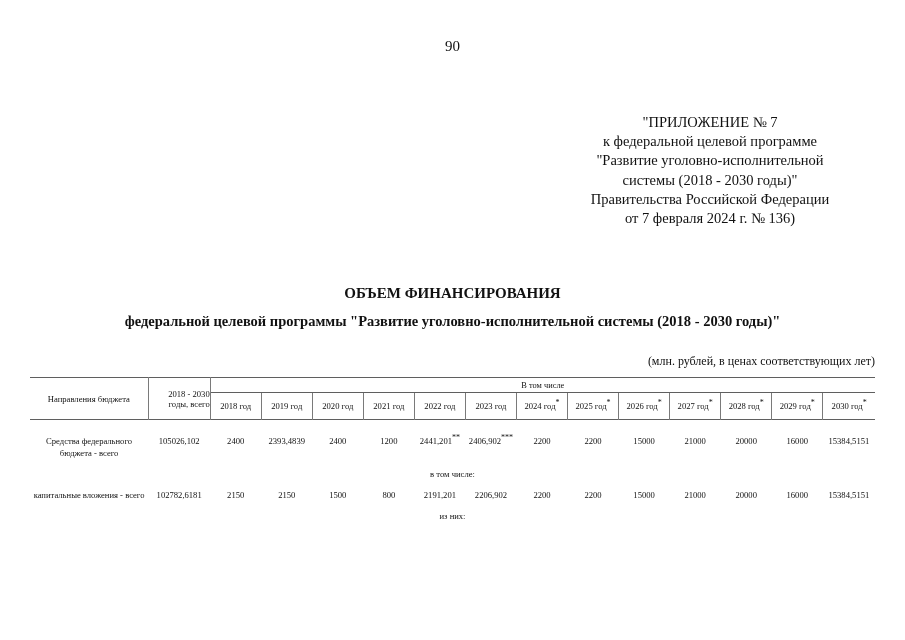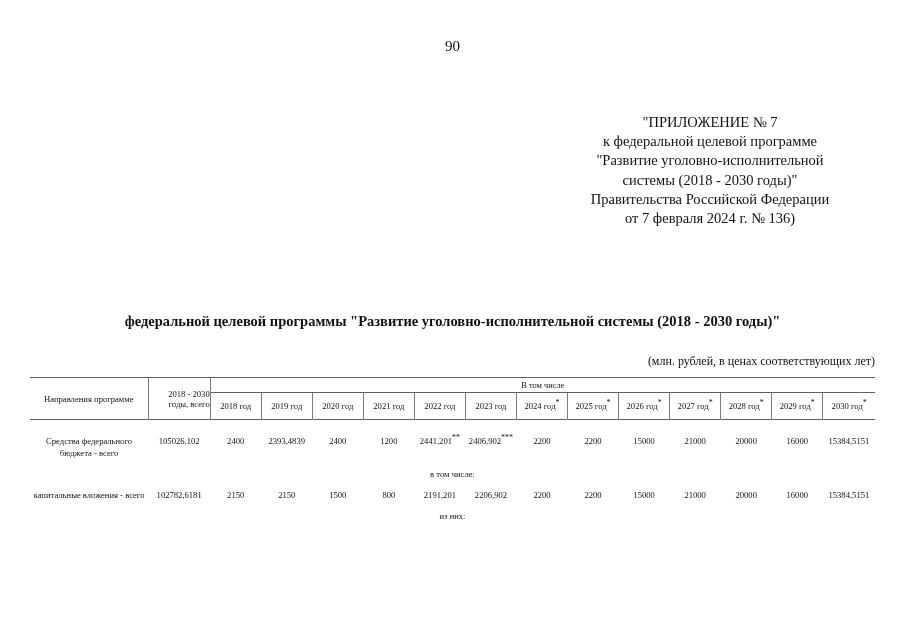--- a/index.html
+++ b/index.html
@@ -167,20 +167,21 @@
 
   <div class="appendix-block">
     <div class="line">"ПРИЛОЖЕНИЕ № 7</div>
     <div class="line">к федеральной целевой программе</div>
     <div class="line">"Развитие уголовно-исполнительной</div>
     <div class="line">системы (2018 - 2030 годы)"</div>
     <div class="line">Правительства Российской Федерации</div>
     <div class="line">от 7 февраля 2024 г. № 136)</div>
   </div>
 
+  <div class="doc-title">ОБЪЕМ ФИНАНСИРОВАНИЯ</div>
   <div class="doc-subtitle">федеральной целевой программы "Развитие уголовно-исполнительной системы (2018 - 2030 годы)"</div>
 
   <div class="units-note">(млн. рублей, в ценах соответствующих лет)</div>
 
   <table class="fin-table">
     <colgroup>
       <col style="width:118px">
       <col style="width:62px">
       <col style="width:51px">
       <col style="width:51px">
@@ -191,21 +192,21 @@
       <col style="width:51px">
       <col style="width:51px">
       <col style="width:51px">
       <col style="width:51px">
       <col style="width:51px">
       <col style="width:51px">
       <col style="width:52px">
     </colgroup>
     <tbody>
       <tr>
-        <td class="t-top-line hdr-dir vline-r" rowspan="2">Направления программе</td>
+        <td class="t-top-line hdr-dir vline-r" rowspan="2">Направления бюджета</td>
         <td class="t-top-line hdr-total vline-r" rowspan="2">2018 - 2030 годы, всего</td>
         <td class="t-top-line t-bot-line hdr-vtch" colspan="13">В том числе</td>
       </tr>
       <tr>
         <td class="hdr-year vline-r"><span>2018 год</span><span class="sup-star"></span></td>
         <td class="hdr-year vline-r"><span>2019 год</span><span class="sup-star"></span></td>
         <td class="hdr-year vline-r"><span>2020 год</span><span class="sup-star"></span></td>
         <td class="hdr-year vline-r"><span>2021 год</span><span class="sup-star"></span></td>
         <td class="hdr-year vline-r"><span>2022 год</span><span class="sup-star"></span></td>
         <td class="hdr-year vline-r"><span>2023 год</span><span class="sup-star"></span></td>

